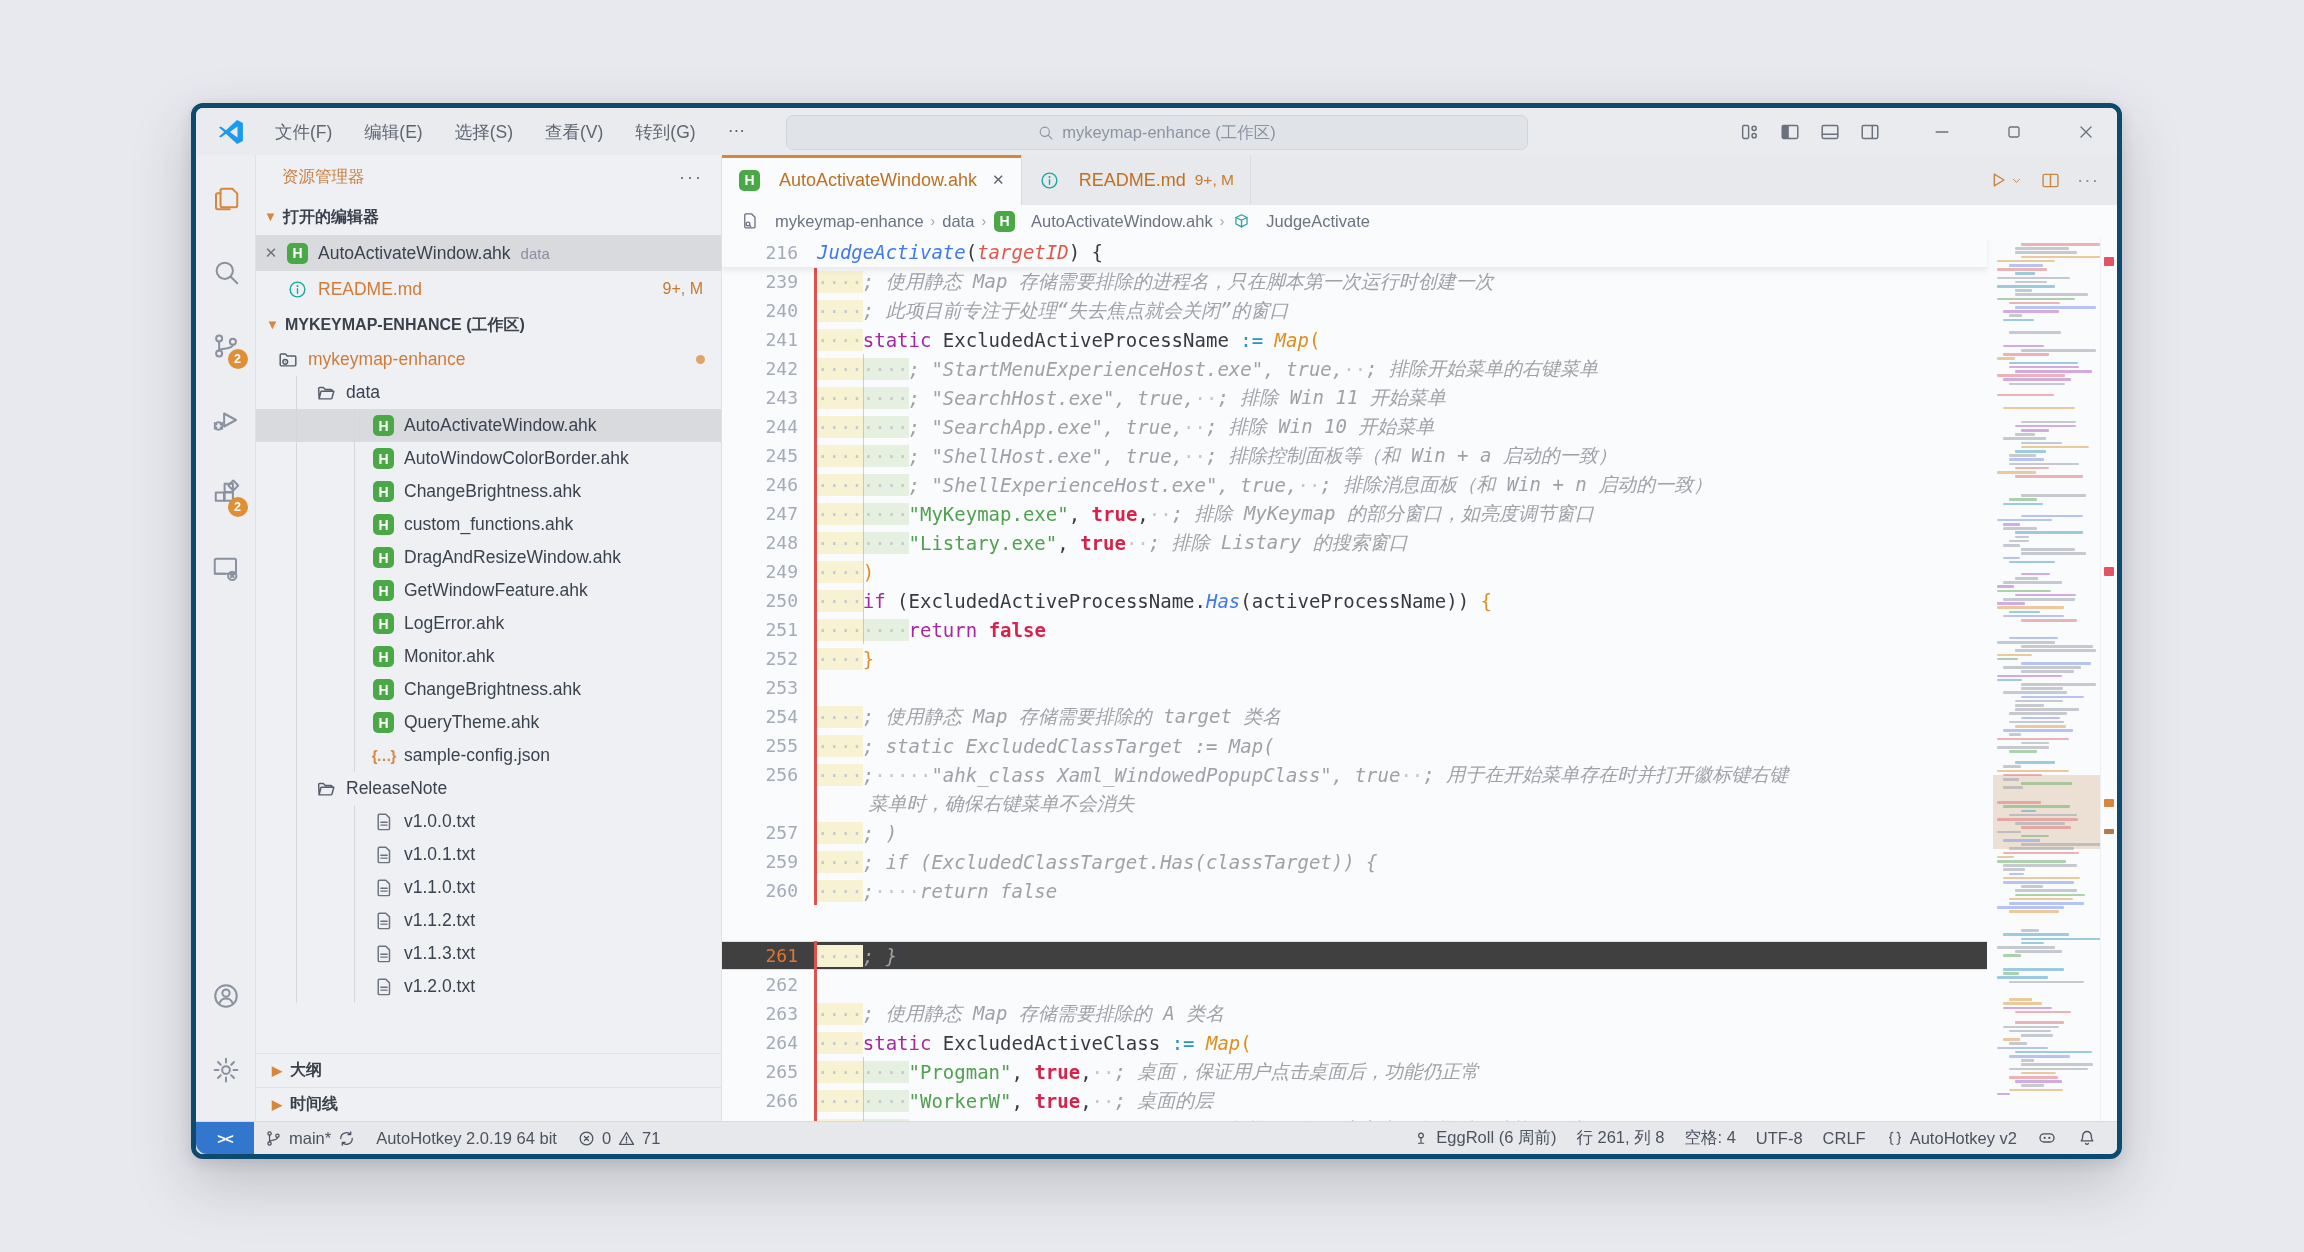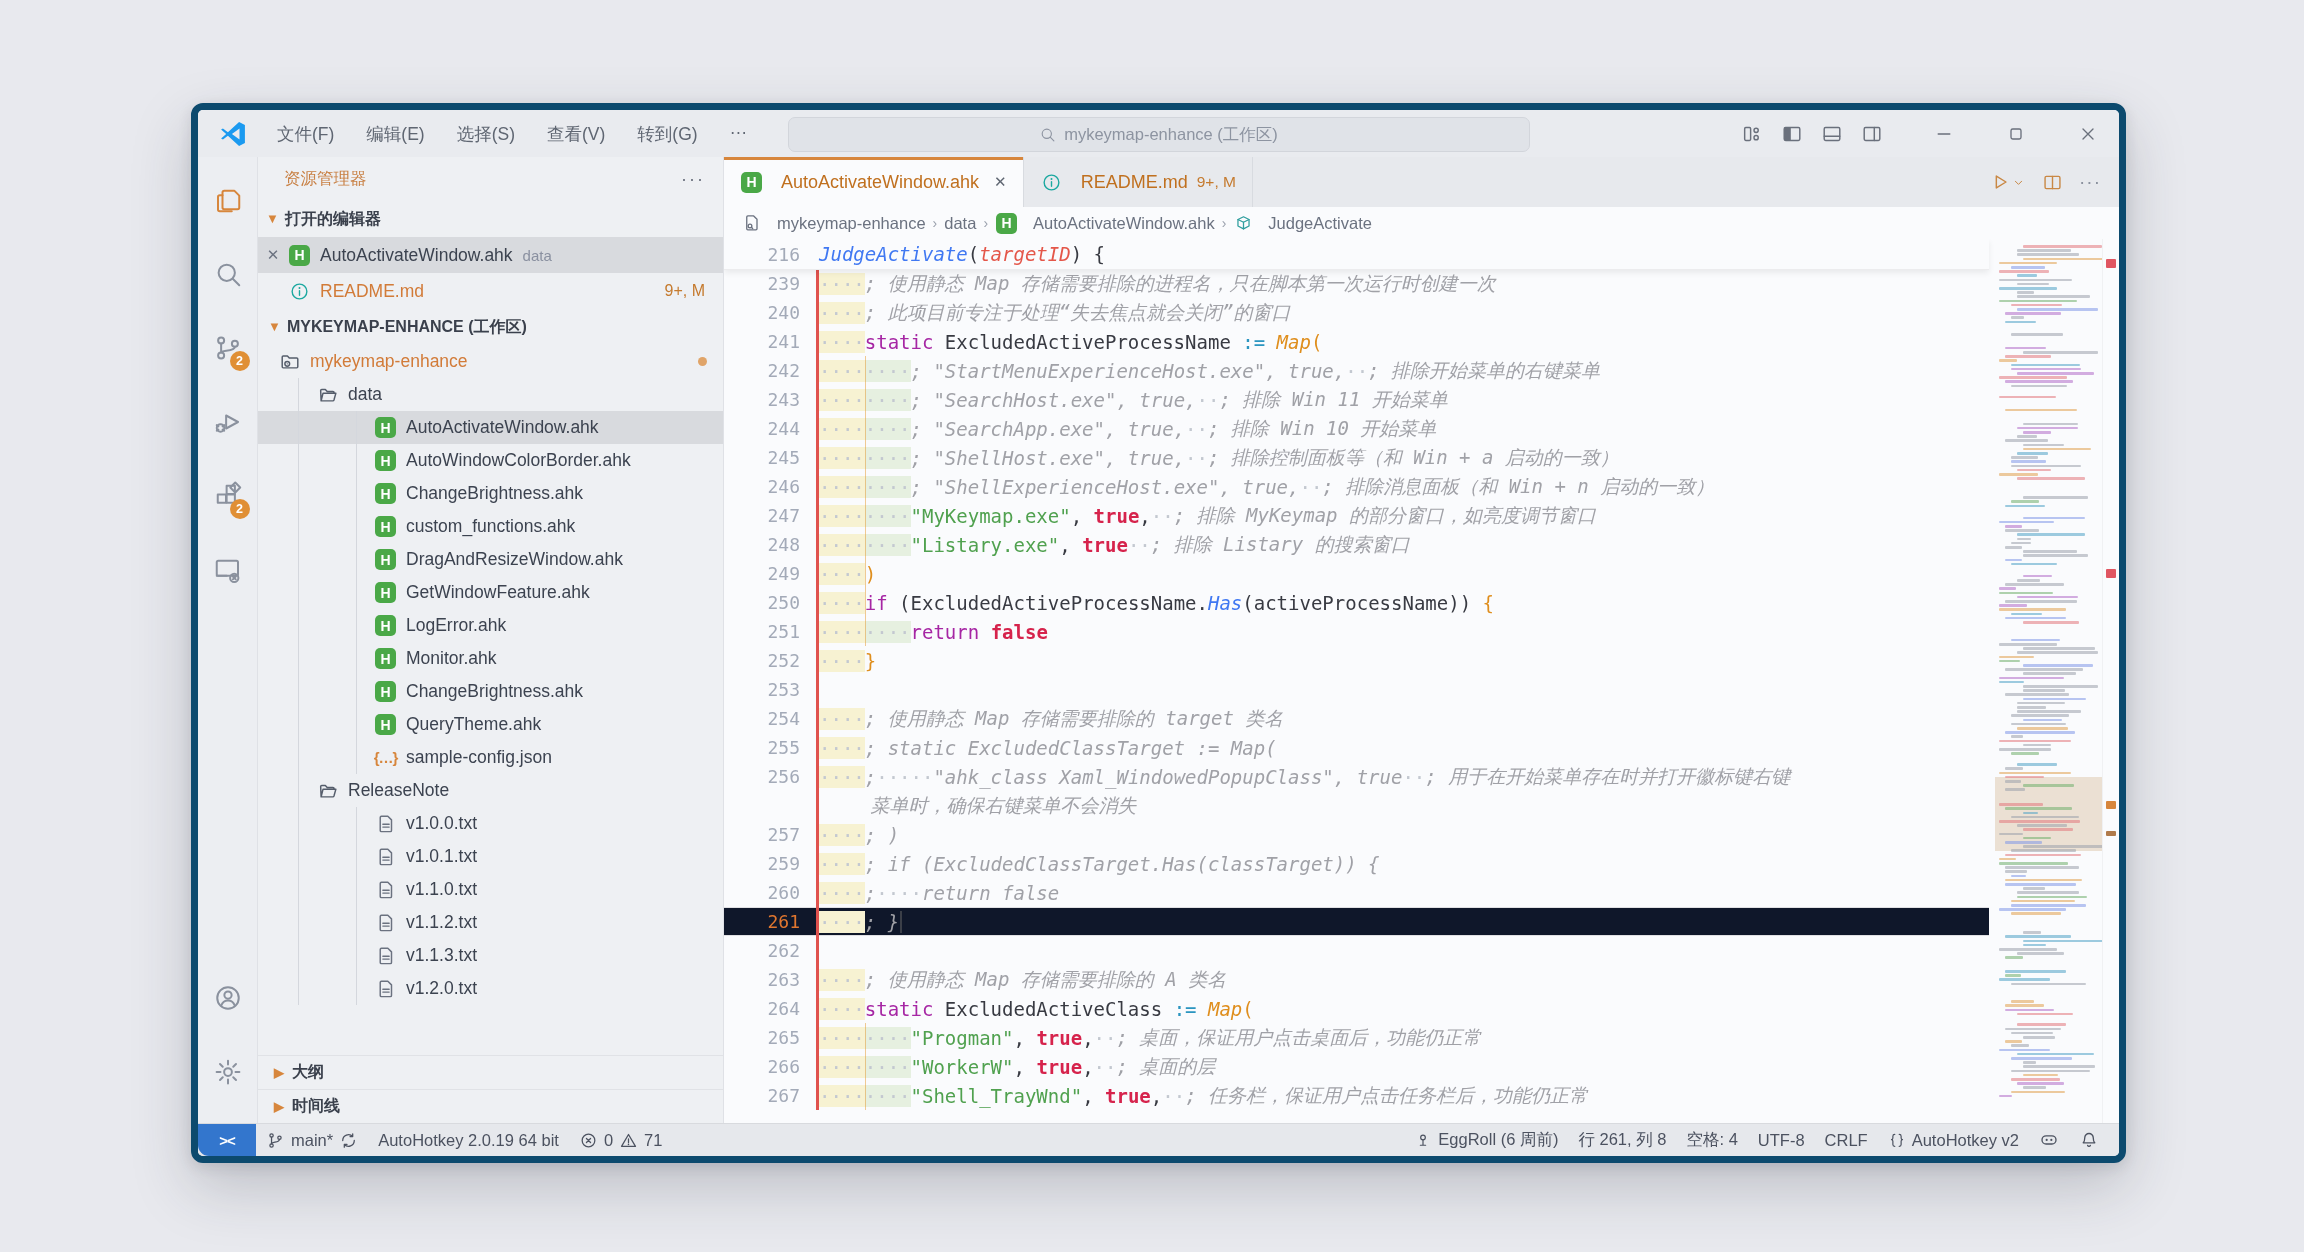--- a/index.html
+++ b/index.html
@@ -1,17 +1,17 @@
 <!DOCTYPE html>
 <html><head>
 <meta charset="utf-8">
 <style>
   html,body{margin:0;padding:0;}
   body{width:2304px;height:1252px;background:#e8e9ee;font-family:"Liberation Sans",sans-serif;overflow:hidden;position:relative;}
-  .window{position:absolute;left:191px;top:103px;width:1921px;height:1046px;background:#e9ebef;border:7px solid #0c4a6e;border-radius:12px;box-shadow:0 24px 60px rgba(40,44,60,.22), 0 4px 14px rgba(40,44,60,.12);display:flex;flex-direction:column;overflow:hidden;}
+  .window{position:absolute;left:191px;top:103px;width:1921px;height:1046px;background:#e9ebef;border:5px solid #0c4a6e;border-radius:12px;box-shadow:0 24px 60px rgba(40,44,60,.22), 0 4px 14px rgba(40,44,60,.12);display:flex;flex-direction:column;overflow:hidden;}
   
   .titlebar{height:47px;flex:0 0 47px;display:flex;align-items:center;background:#e9ebef;position:relative;}
   .tb-logo{width:26px;height:26px;margin:0 18px 0 22px;flex:0 0 auto;}
   .tb-menus{display:flex;gap:6px;color:#5f6672;font-size:17.5px;}
   .tb-menu{padding:4px 13px;border-radius:6px;cursor:default;}
   .tb-search{position:absolute;left:50%;top:7px;transform:translateX(-50%);width:740px;height:33px;background:#e0e3e8;border:1px solid #d2d5db;border-radius:7px;display:flex;align-items:center;justify-content:center;color:#8d94a1;font-size:16.5px;gap:8px;}
   .tb-right{margin-left:auto;display:flex;align-items:center;gap:6px;padding-right:14px;}
   .tb-ic{width:34px;height:30px;display:flex;align-items:center;justify-content:center;color:#6a707c;border-radius:6px;}
   .tb-sep{width:26px;}
   
@@ -53,21 +53,21 @@
   .tab .x{color:#5f6672;font-size:15px;margin-left:6px;}
   .tab .decor{font-size:15.5px;color:#c57a2e;}
   .tab-actions{margin-left:auto;display:flex;align-items:center;gap:16px;padding-right:18px;color:#c98845;}
   .crumbs{height:32px;flex:0 0 32px;display:flex;align-items:center;gap:7px;padding-left:18px;font-size:16.5px;color:#6b7280;background:#fafbfd;}
   .crumb{display:flex;align-items:center;gap:6px;}
   .crumb-sep{color:#9aa1ad;font-size:14px;}
   
   .codearea{flex:1 1 auto;position:relative;overflow:hidden;font-family:"DejaVu Sans Mono",monospace;font-size:19px;}
   .lines{position:absolute;left:0;right:130px;top:30px;bottom:0;overflow:hidden;}
   .cl{height:29px;display:flex;align-items:center;}
-  .cl.cur{background:#0f172a;box-shadow:inset 0 1px 0 #e0e0e3, inset 0 -1px 0 #e0e0e3;}
+  .cl.cur{background:#404040;box-shadow:inset 0 1px 0 #e0e0e3, inset 0 -1px 0 #e0e0e3;margin-top:36px;}
   .g-num{flex:0 0 76px;text-align:right;padding-right:16px;color:#a3aab8;font-size:18px;}
   .cl.cur .g-num{color:#e0762f;}
   .cl-c{flex:1 1 auto;white-space:pre;position:relative;border-left:3px solid transparent;height:100%;display:flex;align-items:center;color:#383a42;}
   .cl-c.mod{border-left-color:#e0524e;}
   .ind-y{background:#f7f2d2;color:#c3c8d0;}
   .ind-g{background:#e6f0e0;color:#c3c8d0;}
   .guide{position:absolute;left:4ch;top:0;bottom:0;width:1.5px;background:rgba(230,160,60,.55);}
   .hang{display:inline-block;}
   .caret{display:inline-block;width:2px;height:22px;background:#3b3f48;margin-left:1px;}
   .t-c{color:#a0a1a7;font-style:italic;}

